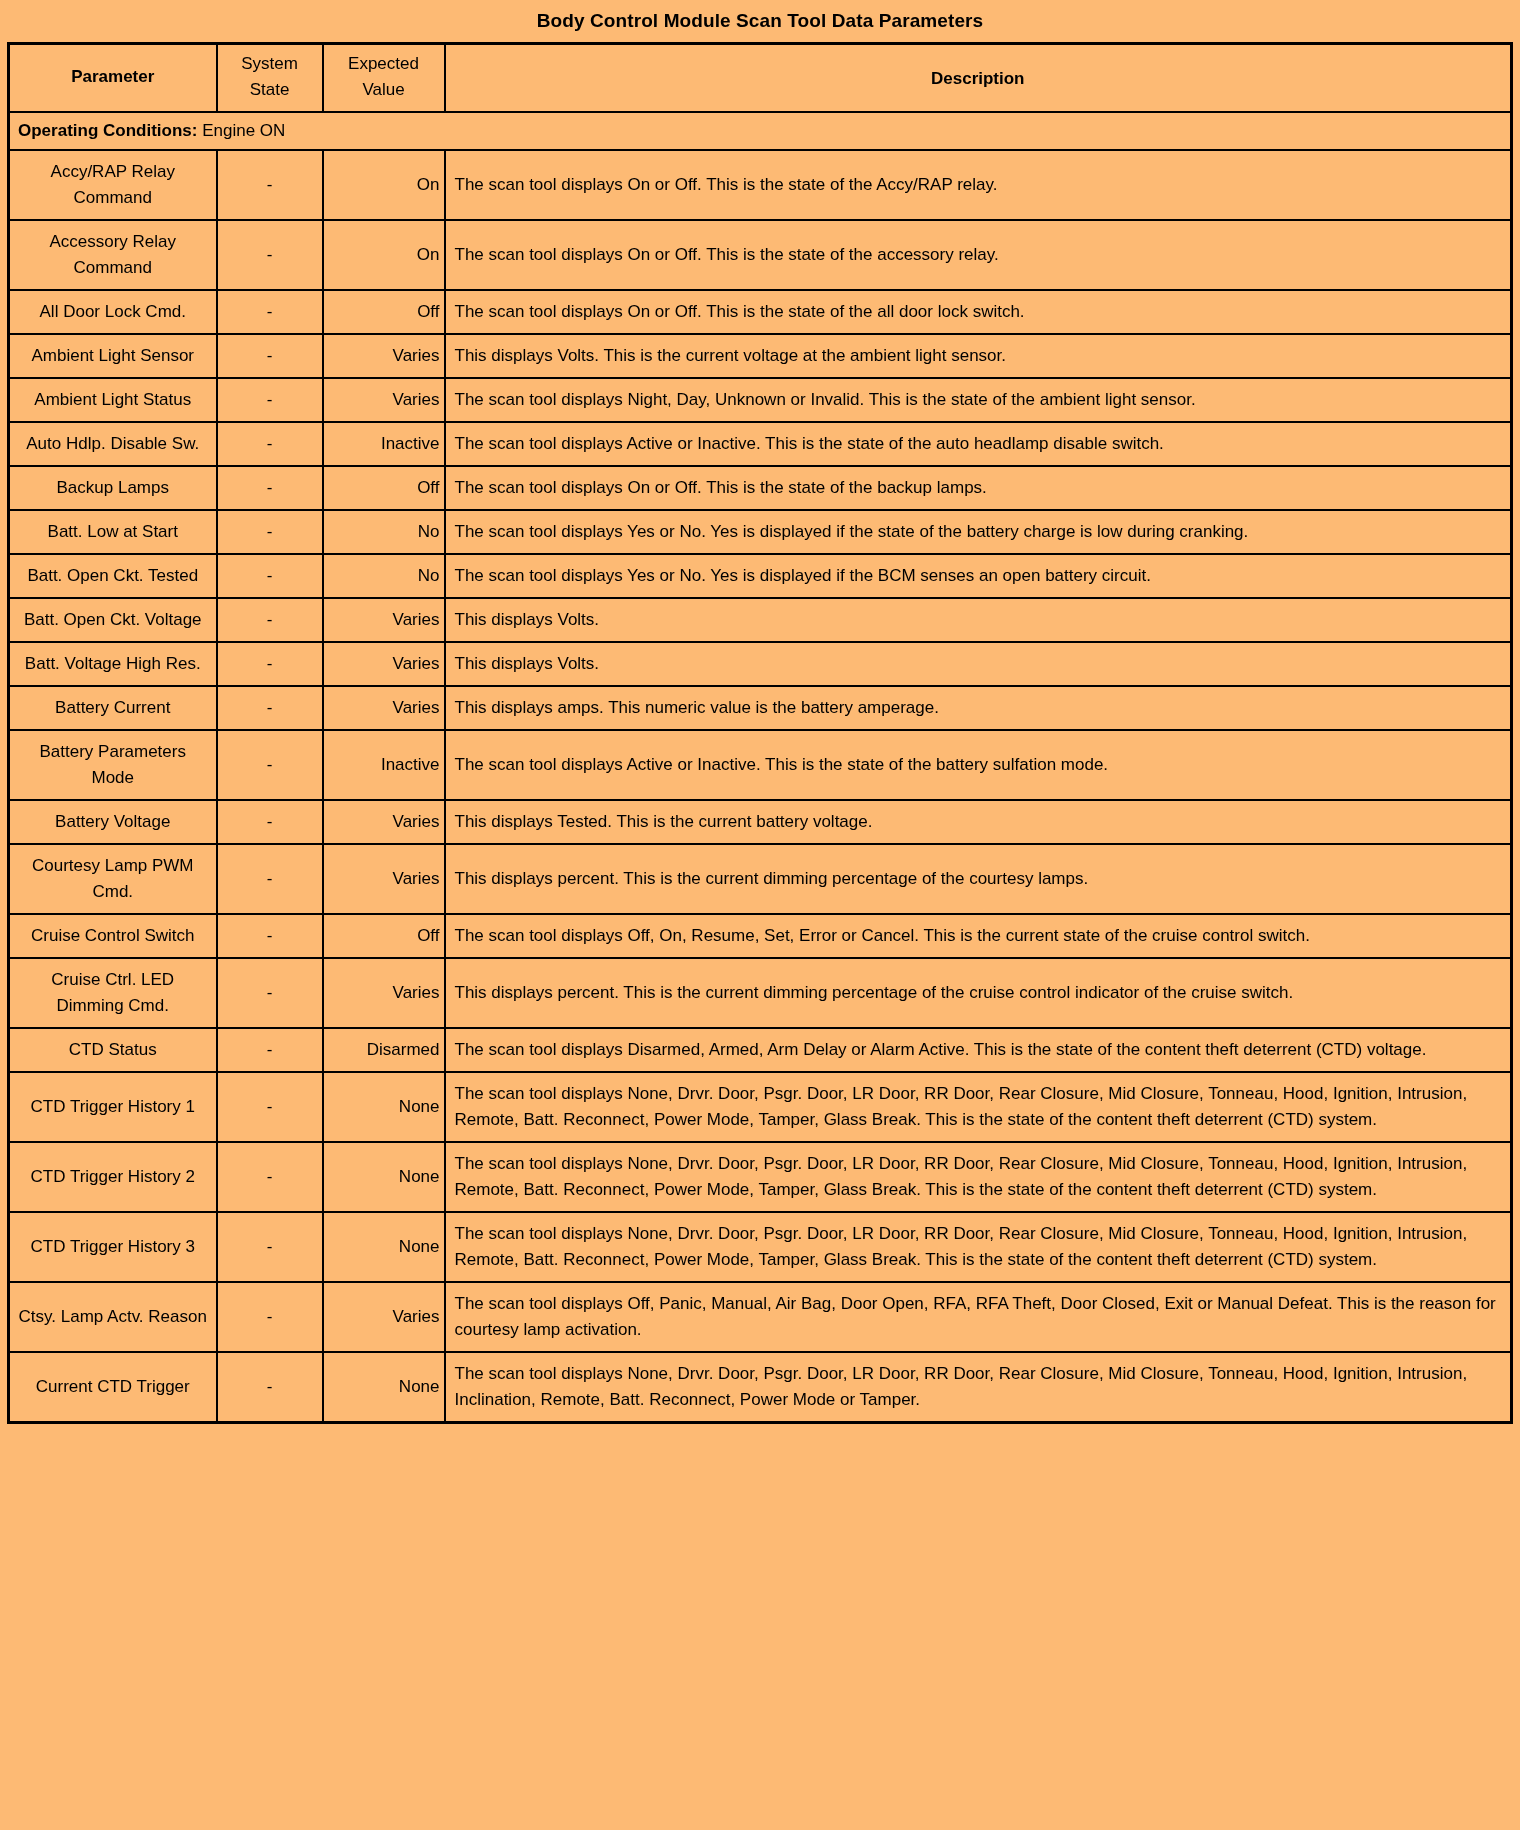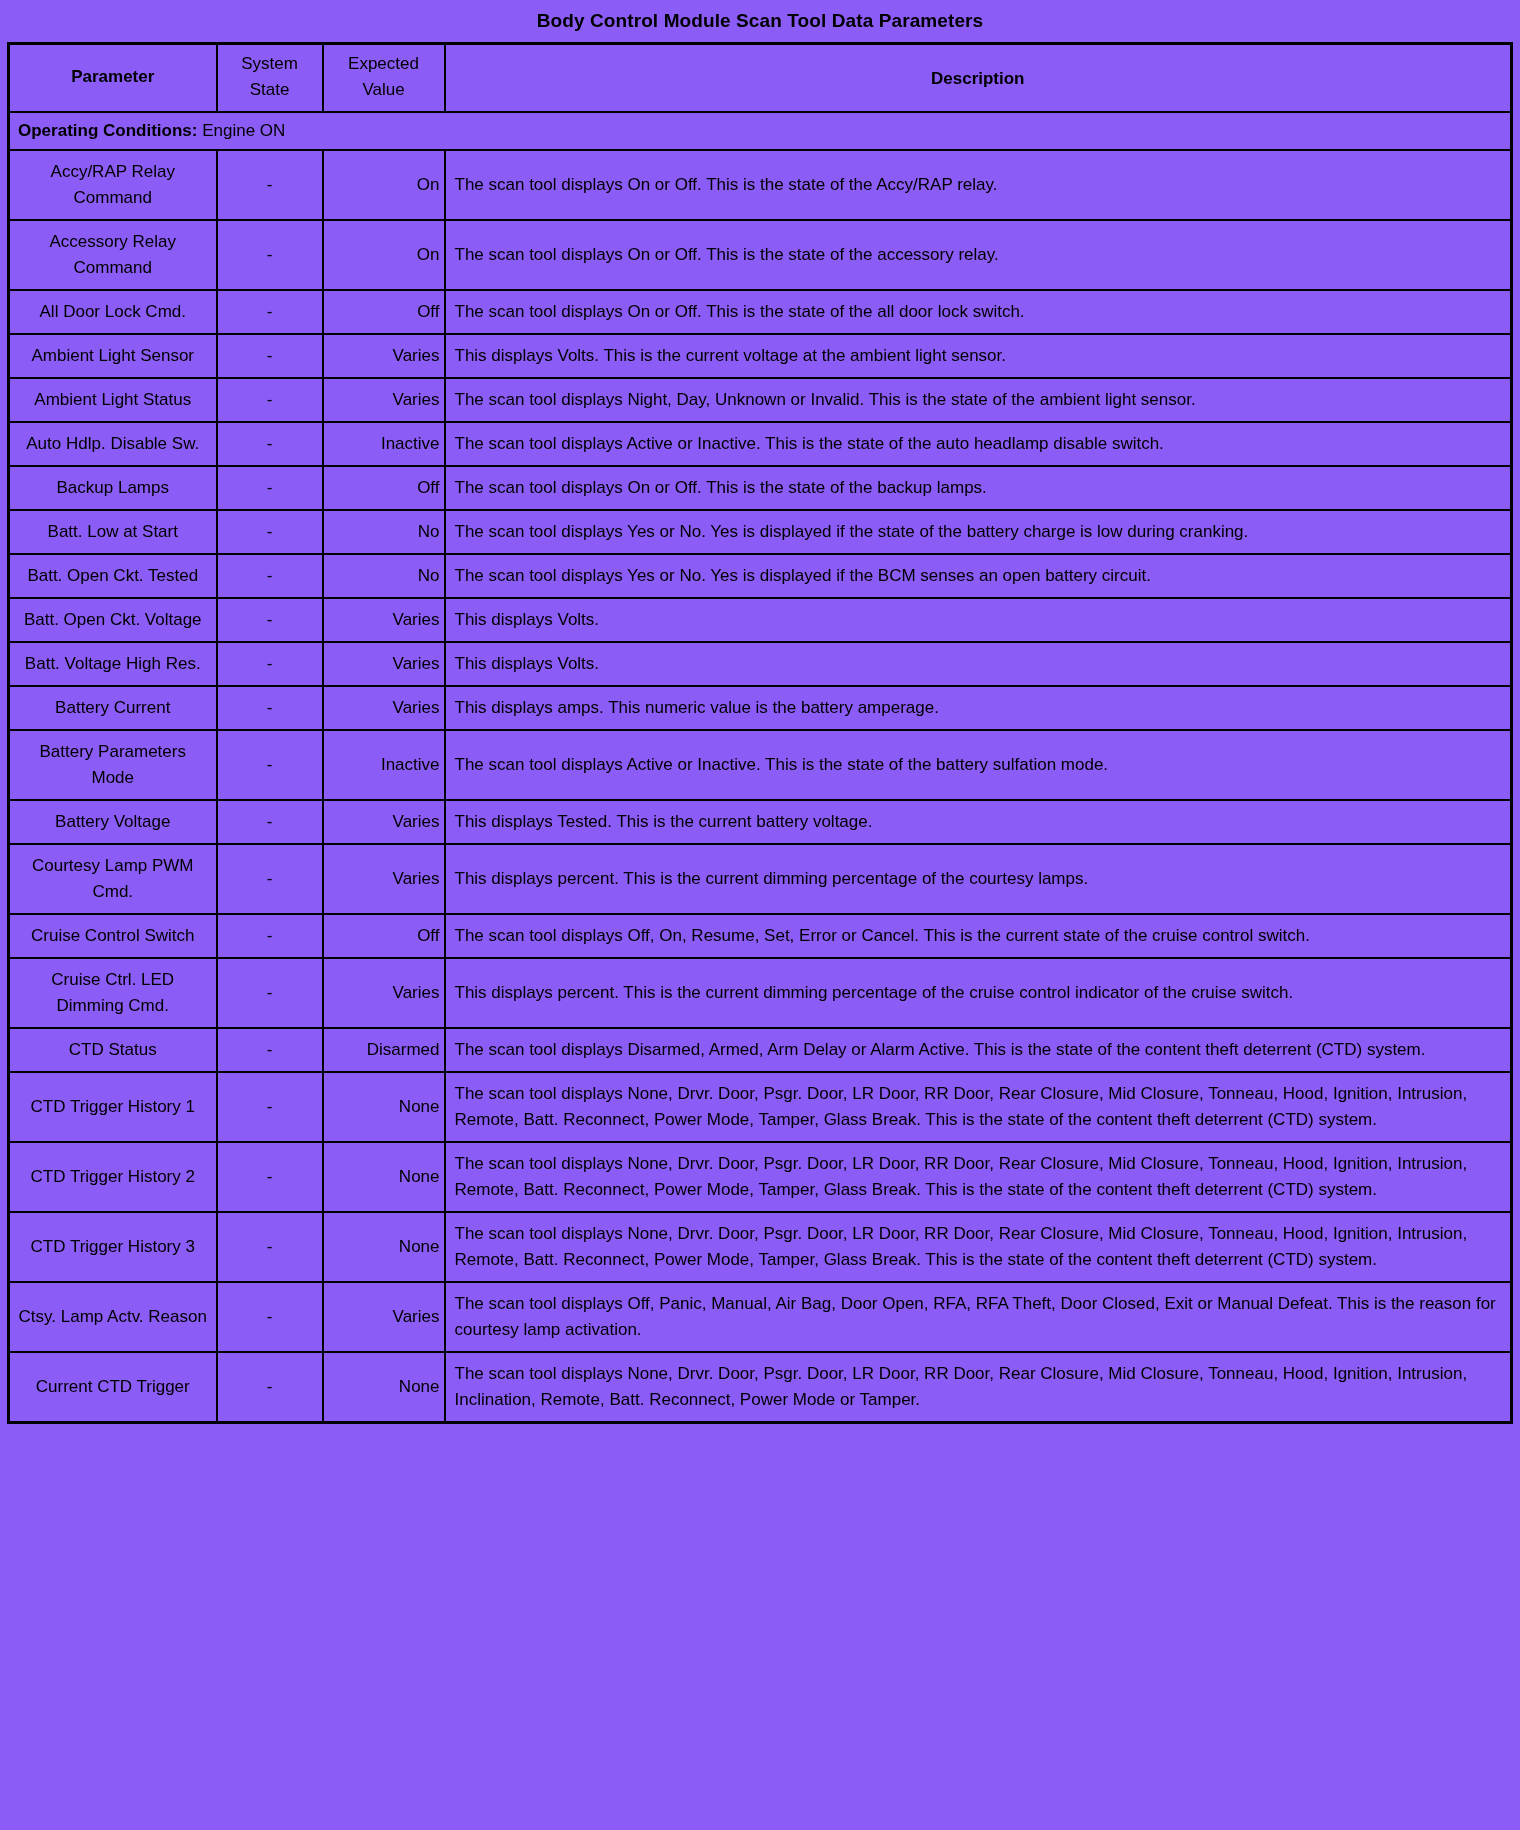--- a/index.html
+++ b/index.html
@@ -7,21 +7,21 @@
     padding: 0;
     background: #ffffff;
     color: #000000;
     font-family: "Liberation Sans", sans-serif;
   }
   .page {
     width: 1520px;
     min-height: 1830px;
     box-sizing: border-box;
     padding: 6px 7px 8px 7px;
-    background: #8b5cf6;
+    background: #fdba74;
   }
   .doc-title {
     font-size: 19px;
     font-weight: bold;
     text-align: center;
     margin: 4px 0 10px 0;
     letter-spacing: 0.1px;
   }
   table.params {
     border-collapse: collapse;
@@ -208,21 +208,21 @@
         <tr>
           <td class="cell-param">Cruise Ctrl. LED Dimming Cmd.</td>
           <td class="cell-state">-</td>
           <td class="cell-value">Varies</td>
           <td class="cell-desc">This displays percent. This is the current dimming percentage of the cruise control indicator of the cruise switch.</td>
         </tr>
         <tr>
           <td class="cell-param">CTD Status</td>
           <td class="cell-state">-</td>
           <td class="cell-value">Disarmed</td>
-          <td class="cell-desc">The scan tool displays Disarmed, Armed, Arm Delay or Alarm Active. This is the state of the content theft deterrent (CTD) system.</td>
+          <td class="cell-desc">The scan tool displays Disarmed, Armed, Arm Delay or Alarm Active. This is the state of the content theft deterrent (CTD) voltage.</td>
         </tr>
         <tr>
           <td class="cell-param">CTD Trigger History 1</td>
           <td class="cell-state">-</td>
           <td class="cell-value">None</td>
           <td class="cell-desc">The scan tool displays None, Drvr. Door, Psgr. Door, LR Door, RR Door, Rear Closure, Mid Closure, Tonneau, Hood, Ignition, Intrusion, Remote, Batt. Reconnect, Power Mode, Tamper, Glass Break. This is the state of the content theft deterrent (CTD) system.</td>
         </tr>
         <tr>
           <td class="cell-param">CTD Trigger History 2</td>
           <td class="cell-state">-</td>

